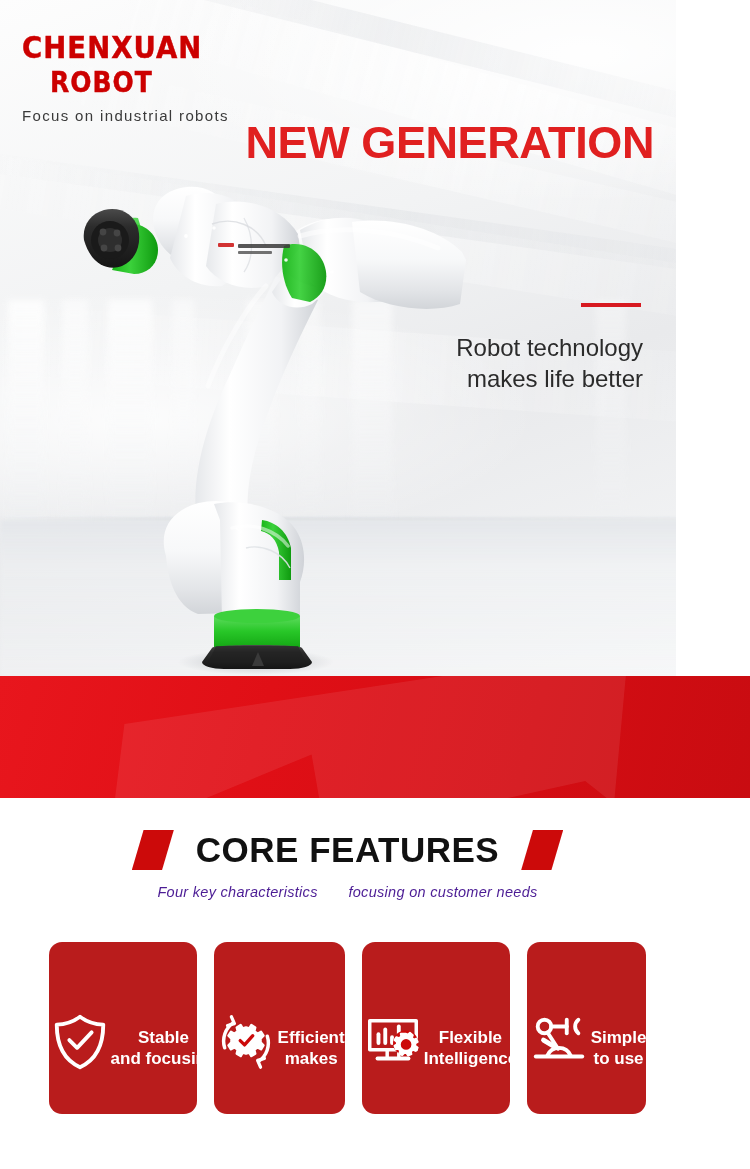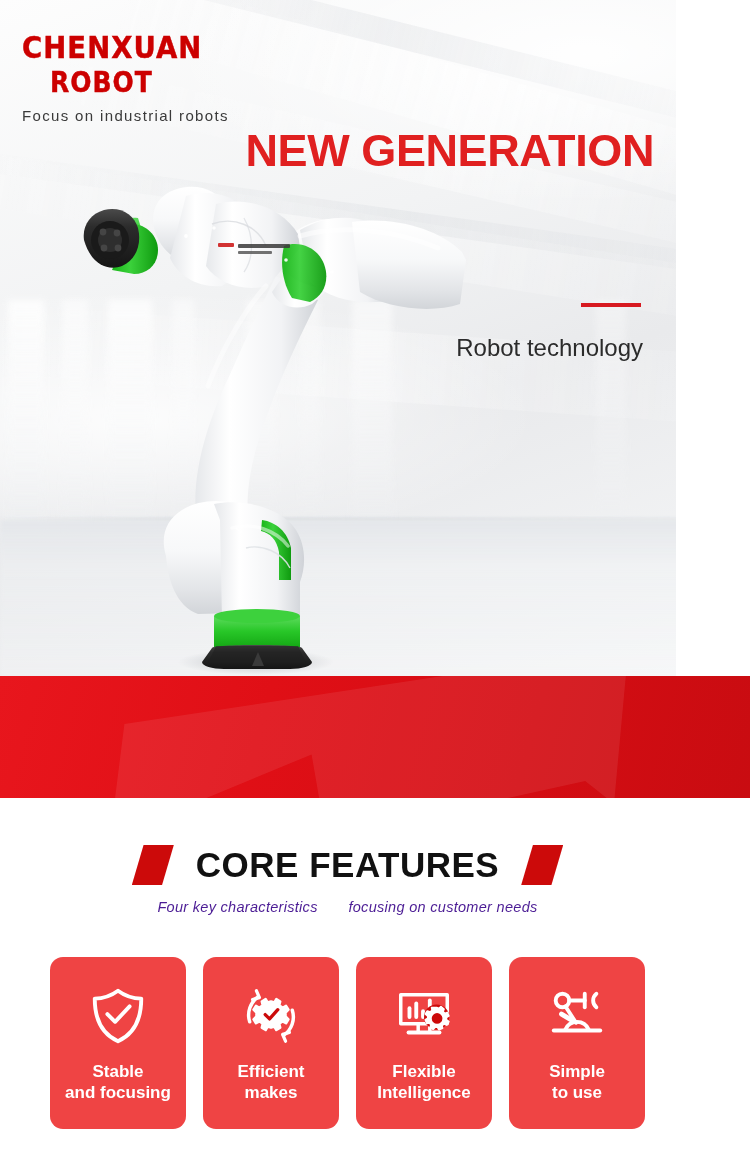--- a/index.html
+++ b/index.html
@@ -72,21 +72,21 @@
   }
   .logo-line1 { font-size:27px; transform:scaleY(1.12) scaleX(1.02); transform-origin:left top; }
   .logo-line2 { font-size:25px; margin-top:9px; margin-left:28px; transform:scaleY(1.12); transform-origin:left top;}
   .logo-sub {
     margin-top:14px; font-size:15px; color:#3a3a3a; letter-spacing:1.35px;
     font-family:"Liberation Sans", sans-serif; white-space:nowrap;
   }
 
   
   .headline {
-    position:absolute; right:22px; top:128px;
+    position:absolute; right:22px; top:120px;
     font-size:45px; font-weight:700; color:#e02020;
     letter-spacing:-0.4px; line-height:1;
     font-family:"Liberation Sans", sans-serif;
     white-space:nowrap;
   }
   
   .accent-bar {
     position:absolute; right:35px; top:303px;
     width:60px; height:4px; background:#d71920;
   }
@@ -109,21 +109,21 @@
     background:linear-gradient(105deg,#e8161d 0%, #e00f16 35%, #d40d13 70%, #c90c11 100%);
     overflow:hidden;
   }
   .banner-shape {
     position:absolute; left:110px; top:-28px; width:720px; height:190px;
     background:rgba(255,255,255,.08);
     clip-path:polygon(2% 40%, 72% 0%, 70% 82%, 66% 70%, 30% 100%, 28% 56%, 0% 100%);
   }
 
   
-  .features { position:relative; width:695px; padding-top:47px; background:#fff; }
+  .features { position:relative; width:695px; padding-top:32px; background:#fff; }
   .feat-head { display:flex; align-items:center; justify-content:center; gap:22px; }
   .para {
     width:42px; height:40px; background:#cc0a0a;
     clip-path:polygon(28% 0, 100% 0, 72% 100%, 0% 100%);
   }
   .feat-title {
     font-size:35px; font-weight:700; color:#111; letter-spacing:0.5px;
     font-family:"Liberation Sans", sans-serif; white-space:nowrap;
   }
   .feat-sub {
@@ -131,22 +131,22 @@
     font-size:14.5px; color:#4c1d95; letter-spacing:.3px;
     font-family:"Liberation Sans", sans-serif;
   }
   .feat-sub .gap { display:inline-block; width:22px; }
 
   .cards {
     margin-top:42px; display:flex; gap:17px;
     padding:0 50px; justify-content:center;
   }
   .card {
-    width:148px; height:172px; background:#ef4444; border-radius:13px;
-    display:flex; flex-direction:column; align-items:center;
+    width:148px; height:172px; background:#b91c1c; border-radius:13px;
+    display:flex; flex-direction:row; align-items:center;
     padding-top:27px;
   }
   .card-icon { width:64px; height:64px; display:flex; align-items:center; justify-content:center; }
   .card-icon svg { display:block; }
   .card-label {
     margin-top:14px; color:#fff; text-align:center; line-height:1.22;
     font-size:17px; font-weight:600; font-family:"Liberation Sans", sans-serif;
   }
   .card-label div { white-space:nowrap; }
 </style>
@@ -295,20 +295,21 @@
     <div class="logo-line2">ROBOT</div>
     <div class="logo-sub">Focus on industrial robots</div>
   </div>
 
   <h1 class="headline">NEW GENERATION</h1>
 
   <div class="accent-bar"></div>
 
   <div class="tagline">
     <div>Robot technology</div>
+    <div>makes life better</div>
   </div>
 </section>
 
 <section class="red-banner">
   <div class="banner-shape"></div>
 </section>
 
 <section class="features">
 
   <div class="feat-head">

